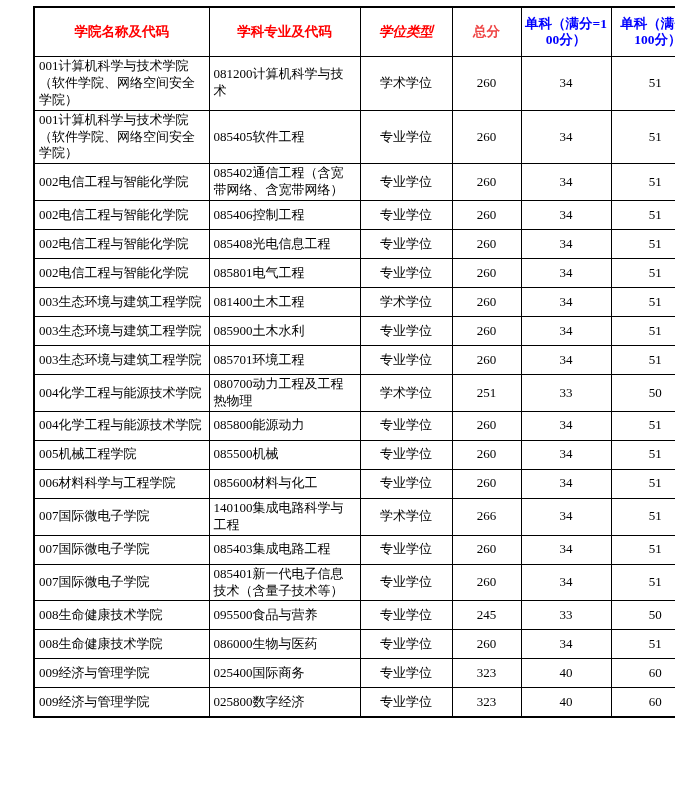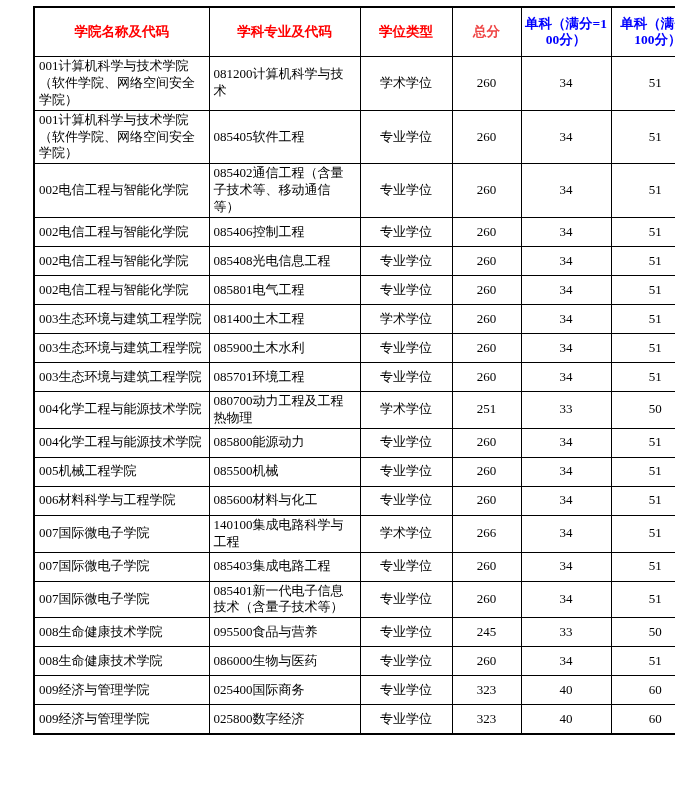--- a/index.html
+++ b/index.html
@@ -56,21 +56,21 @@
       <col style="width:151px">
       <col style="width:92px">
       <col style="width:69px">
       <col style="width:90px">
       <col style="width:89px">
     </colgroup>
     <thead>
       <tr>
         <th style="color: rgb(255, 0, 0);">学院名称及代码</th>
         <th style="color: rgb(255, 0, 0);">学科专业及代码</th>
-        <th style="color: rgb(255, 0, 0);">学位类型</th>
+        <th style="color: rgb(255, 0, 0); font-style: italic;">学位类型</th>
         <th style="color: #ef4444;">总分</th>
         <th style="color: rgb(0, 0, 255); text-align: center;">单科（满分=100分）</th>
         <th style="color: rgb(0, 0, 255); padding-left: 8px;">单科（满分&gt;100分）</th>
       </tr>
     </thead>
     <tbody>
         <tr>
           <td class="left">001计算机科学与技术学院（软件学院、网络空间安全学院）</td>
           <td class="left">081200计算机科学与技术</td>
           <td class="center">学术学位</td>
@@ -81,21 +81,21 @@
         <tr>
           <td class="left">001计算机科学与技术学院（软件学院、网络空间安全学院）</td>
           <td class="left">085405软件工程</td>
           <td class="center">专业学位</td>
           <td class="center">260</td>
           <td class="center">34</td>
           <td class="center">51</td>
         </tr>
         <tr>
           <td class="left">002电信工程与智能化学院</td>
-          <td class="left">085402通信工程（含量子技术等、移动通信等）</td>
+          <td class="left">085402通信工程（含宽带网络、含宽带网络）</td>
           <td class="center">专业学位</td>
           <td class="center">260</td>
           <td class="center">34</td>
           <td class="center">51</td>
         </tr>
         <tr>
           <td class="left">002电信工程与智能化学院</td>
           <td class="left">085406控制工程</td>
           <td class="center">专业学位</td>
           <td class="center">260</td>

